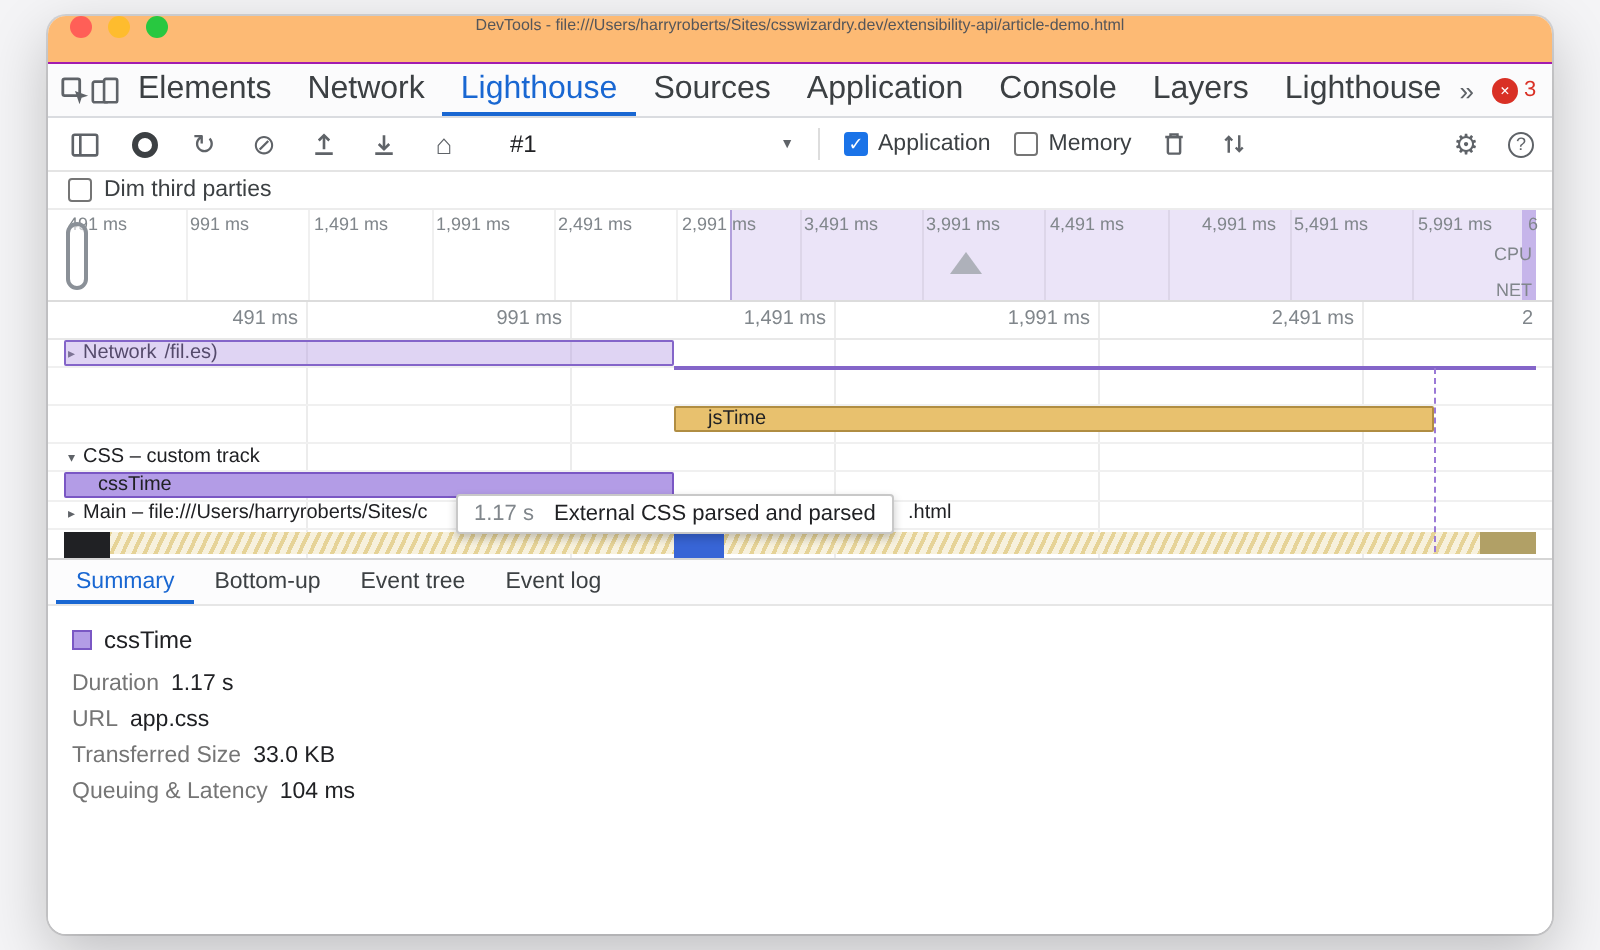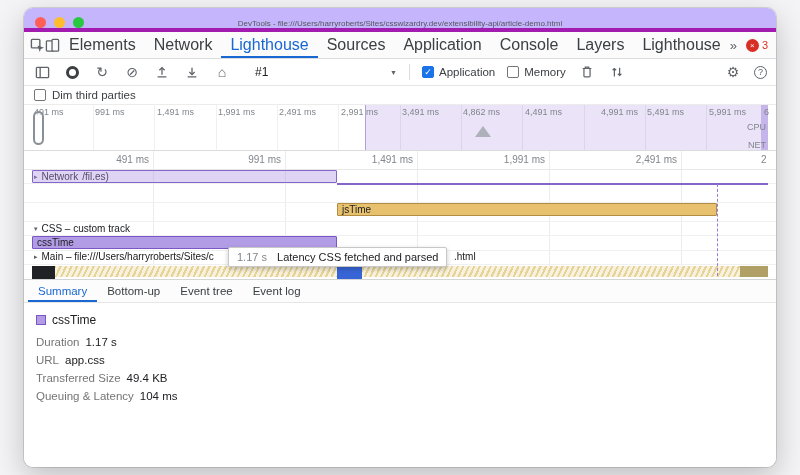--- a/index.html
+++ b/index.html
@@ -1,21 +1,21 @@
 <!DOCTYPE html>
 <html><head>
 <meta charset="utf-8">
 <style>
   *{box-sizing:border-box;margin:0;padding:0}
   html,body{width:800px;height:475px;overflow:hidden}
   body{background:#f4f4f6;font-family:"Liberation Sans",sans-serif;color:#202124}
   .window{position:absolute;left:24px;top:8px;width:752px;height:459px;background:#fff;border-radius:9px;
     box-shadow:0 10px 30px rgba(0,0,0,.22),0 0 0 1px rgba(0,0,0,.12);overflow:hidden}
   
-  .titlebar{height:24px;background:#c4b5fd;border-bottom:4px solid #a21caf;display:flex;align-items:flex-end;position:relative}
+  .titlebar{height:24px;background:#fdba74;border-bottom:1px solid #a21caf;display:flex;align-items:flex-start;position:relative}
   .lights{display:flex;gap:8px;padding-left:11px;z-index:2}
   .light{width:11px;height:11px;border-radius:50%}
   .title{position:absolute;left:0;right:0;text-align:center;font-size:8px;color:#55565a;white-space:nowrap}
   
   .tabbar{height:27px;background:#fbfbfc;border-bottom:1px solid #dadce0;display:flex;align-items:stretch;padding:0 6px}
   .tabicon{width:24px;display:flex;align-items:center;justify-content:center;color:#5f6368}
   .tab{display:flex;align-items:center;padding:0 9px;font-size:16px;color:#3c4043;white-space:nowrap}
   .tab.active{color:#1967d2;box-shadow:inset 0 -2px 0 #1967d2}
   .rightcluster{margin-left:auto;display:flex;align-items:center;gap:9px;color:#5f6368;padding-right:4px}
   .chev{font-size:13px}
@@ -51,21 +51,21 @@
   .ov-grid{position:absolute;top:0;bottom:0;width:1px;background:rgba(0,0,0,.06);z-index:2}
   
   .tbody{position:relative;height:128px;overflow:hidden;background:#fff}
   .grid{position:absolute;top:0;bottom:0;width:1px;background:#ececec;z-index:0}
   .ruler{position:absolute;left:0;top:0;right:0;height:19px;border-bottom:1px solid #e8e8e8;z-index:1}
   .ruler-label{position:absolute;top:3px;font-size:10px;color:#80868b;text-align:right;width:84px;white-space:nowrap}
   .tracks{position:absolute;left:0;top:19px;right:0;bottom:0;z-index:1}
   .hline{position:absolute;left:0;right:0;height:1px;background:#f0f0f0}
   .track-label{position:absolute;font-size:10px;color:#202124;display:flex;align-items:center;gap:4px;z-index:1;white-space:nowrap}
   .tri{font-size:7px;color:#5f6368}
-  .bar{position:absolute;height:13px;border-radius:1px;font-size:10px;line-height:12px;padding-left:4px;color:#202124;white-space:nowrap;z-index:2}
+  .bar{position:absolute;height:13px;border-radius:1px;font-size:10px;line-height:12px;padding-left:16px;color:#202124;white-space:nowrap;z-index:2}
   #net-bar{left:8px;top:0;width:305px;background:rgba(171,143,224,.38);border:1px solid #8465c9}
   #js-bar{left:313px;top:33px;width:380px;background:#e8c16e;border:1px solid #b08d42}
   #css-bar{left:8px;top:66px;width:305px;background:#b39ce6;border:1px solid #7a57c4}
   .req-line{position:absolute;left:313px;top:13px;width:431px;height:2px;background:#8465c9;z-index:2}
   .dash-line{position:absolute;left:693px;top:14px;height:92px;border-left:1px dashed #9a79d6;z-index:3}
   .tooltip{position:absolute;left:204px;top:77px;background:#fff;border:1px solid #c8c8c8;border-radius:2px;
     box-shadow:0 2px 5px rgba(0,0,0,.22);padding:3px 8px;font-size:11px;white-space:nowrap;z-index:6}
   .tooltip .dur{color:#80868b;margin-right:7px}
   .chip{position:absolute;top:96px;height:11px;font-size:8.5px;color:#fff;line-height:11px;padding:12px 4px;z-index:4;white-space:nowrap}
   #nav-chip{left:8px;background:#202124}
@@ -201,21 +201,21 @@
     <div class="ov-tint"></div>
     <div class="ov-divider"></div>
     <div class="ov-rightblock"></div>
     <span class="ov-label" style="left:10px">491 ms</span>
     <span class="ov-label" style="left:71px">991 ms</span>
     <span class="ov-label" style="left:133px">1,491 ms</span>
     <span class="ov-label" style="left:194px">1,991 ms</span>
     <span class="ov-label" style="left:255px">2,491 ms</span>
     <span class="ov-label" style="left:317px">2,991 ms</span>
     <span class="ov-label" style="left:378px">3,491 ms</span>
-    <span class="ov-label" style="left:439px">4,862 ms</span>
+    <span class="ov-label" style="left:439px">3,991 ms</span>
     <span class="ov-label" style="left:501px">4,491 ms</span>
     <span class="ov-label" style="left:577px">4,991 ms</span>
     <span class="ov-label" style="left:623px">5,491 ms</span>
     <span class="ov-label" style="left:685px">5,991 ms</span>
     <span class="ov-label" style="left:740px">6</span>
     <span class="ov-side" style="top:17px">CPU</span>
     <span class="ov-side" style="top:35px">NET</span>
     <div class="tri-marker"></div>
     <div class="handle"></div>
   <div class="ov-grid" style="left: 69px;"></div>
@@ -278,21 +278,21 @@
         <span>.html</span>
       </div>
 
       <div class="stripes"></div>
       <div class="stripes-dark"></div>
       <div class="chip" id="nav-chip">Nav</div>
       <div class="chip" id="dcl-chip">DCL</div>
 
       <div class="tooltip">
         <span class="dur">1.17 s</span>
-        <span>Latency CSS fetched and parsed</span>
+        <span>External CSS parsed and parsed</span>
       </div>
     </div>
   </div>
 
   <div class="btabs">
     <span class="btab active">Summary</span>
     <span class="btab">Bottom-up</span>
     <span class="btab">Event tree</span>
     <span class="btab">Event log</span>
   </div>
@@ -302,20 +302,20 @@
       <span class="legend"></span>
       <span>cssTime</span>
     </div>
     <div class="sum-row">
       <span class="lbl">Duration</span><span>1.17 s</span>
     </div>
     <div class="sum-row">
       <span class="lbl">URL</span><span>app.css</span>
     </div>
     <div class="sum-row">
-      <span class="lbl">Transferred Size</span><span>49.4 KB</span>
+      <span class="lbl">Transferred Size</span><span>33.0 KB</span>
     </div>
     <div class="sum-row">
       <span class="lbl">Queuing &amp; Latency</span><span>104 ms</span>
     </div>
   </div>
 
 </div>
 
 </body></html>

